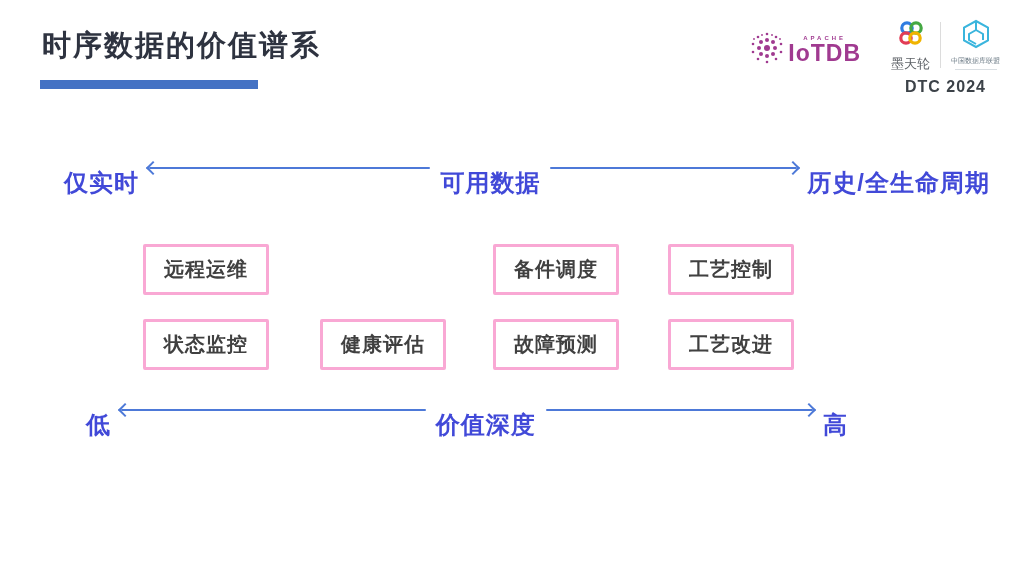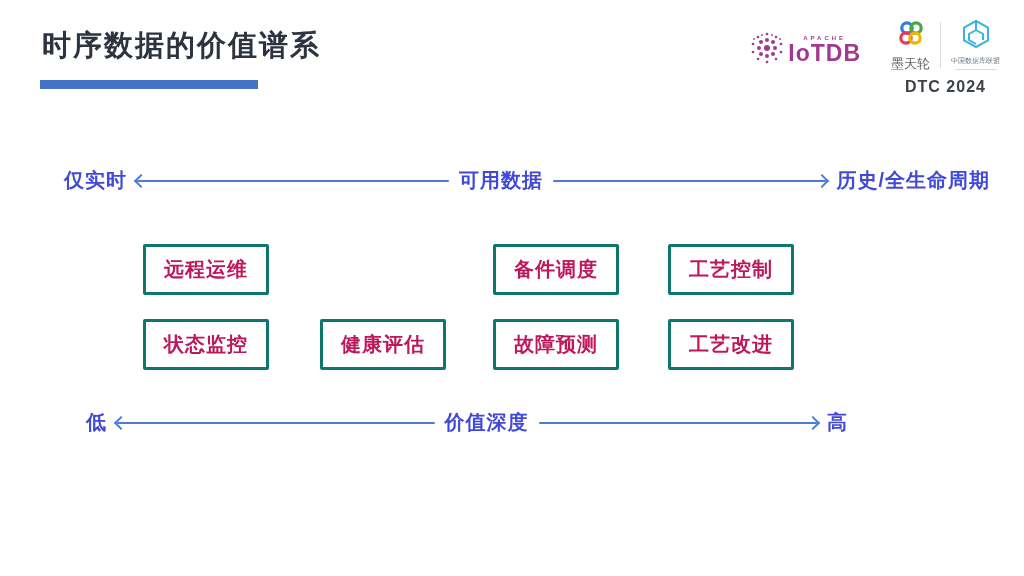--- a/index.html
+++ b/index.html
@@ -29,40 +29,40 @@
   .dtc-row { display:flex; align-items:flex-start; gap:10px; }
   .mtl, .alliance { display:flex; flex-direction:column; align-items:center; }
   .mtl-name { font-size:13px; color:#5f6368; margin-top:1px; white-space:nowrap; }
   .alliance-name { font-size:7px; color:#6b7a85; margin-top:2px; white-space:nowrap; }
   .alliance-sub { width:42px; height:1px; background:#d9dee2; margin-top:3px; }
   .vdiv { width:1px; height:46px; background:#dcdcdc; margin-top:4px; }
   .dtc-label { font-size:16px; font-weight:bold; color:#3c4248; letter-spacing:1px; margin-top:5px; }
 
   
   .axis {
-    position:absolute; display:flex; align-items:center; gap:10px;
-    color:#4149d8; font-weight:bold; font-size:20px;
+    position:absolute; display:flex; align-items:flex-start; gap:10px;
+    color:#4149d8; font-weight:bold; font-size:24px;
   }
   .axis-top    { left:64px; top:167px; width:926px; }
   .axis-bottom { left:86px; top:409px; width:762px; }
   .axis-label  { white-space:nowrap; letter-spacing:1px; }
   .axis-line   { position:relative; height:2px; background:#4d79d8; border-radius:1px; }
   .grow-l { flex-grow:1.14; } .grow-r { flex-grow:1; }
   .chev {
     position:absolute; width:8px; height:8px; top:-4px;
     border:solid #4d79d8; border-width:0 2px 2px 0;
   }
   .chev-left  { left:-1px;  transform:rotate(135deg); }
   .chev-right { right:-1px; transform:rotate(-45deg); }
 
   
   .vbox {
     position:absolute; width:120px; height:45px;
-    border:3px solid #0f766e; border-radius:2px; background:#ffffff;
-    color:#be185d; font-weight:bold; font-size:20px; letter-spacing:1px;
+    border:3px solid #f9a8d4; border-radius:2px; background:#ffffff;
+    color:#404040; font-weight:bold; font-size:20px; letter-spacing:1px;
     display:flex; align-items:center; justify-content:center; white-space:nowrap;
   }
   .c1 { left:143px; } .c2 { left:320px; } .c3 { left:493px; } .c4 { left:668px; }
   .r1 { top:244px; }  .r2 { top:319px; }
 </style>
 </head>
 <body>
 
 <div class="slide">
 

